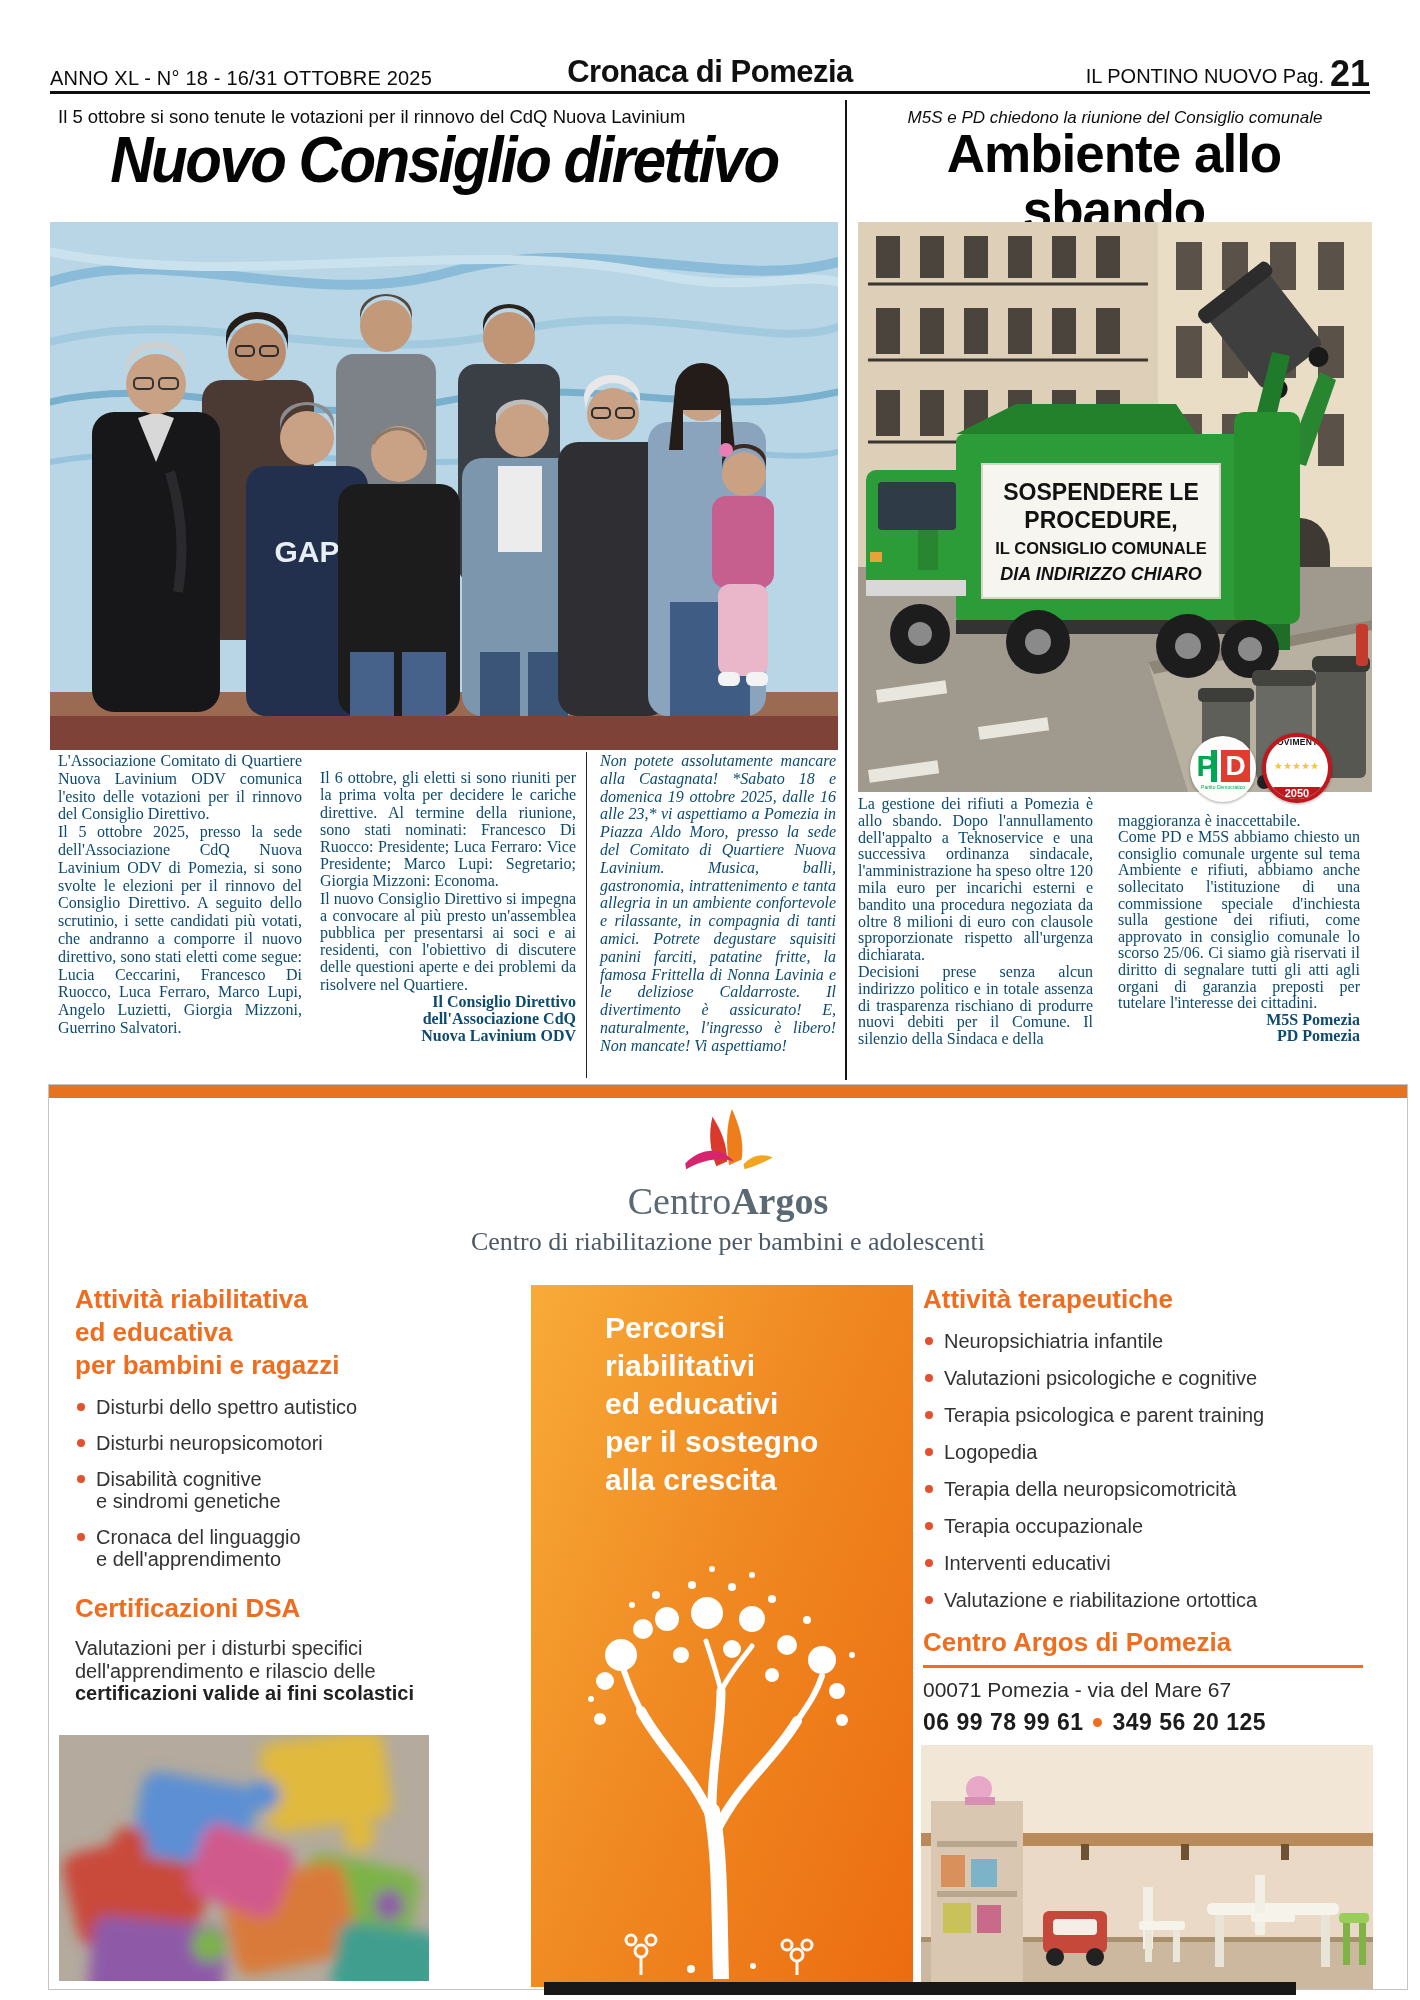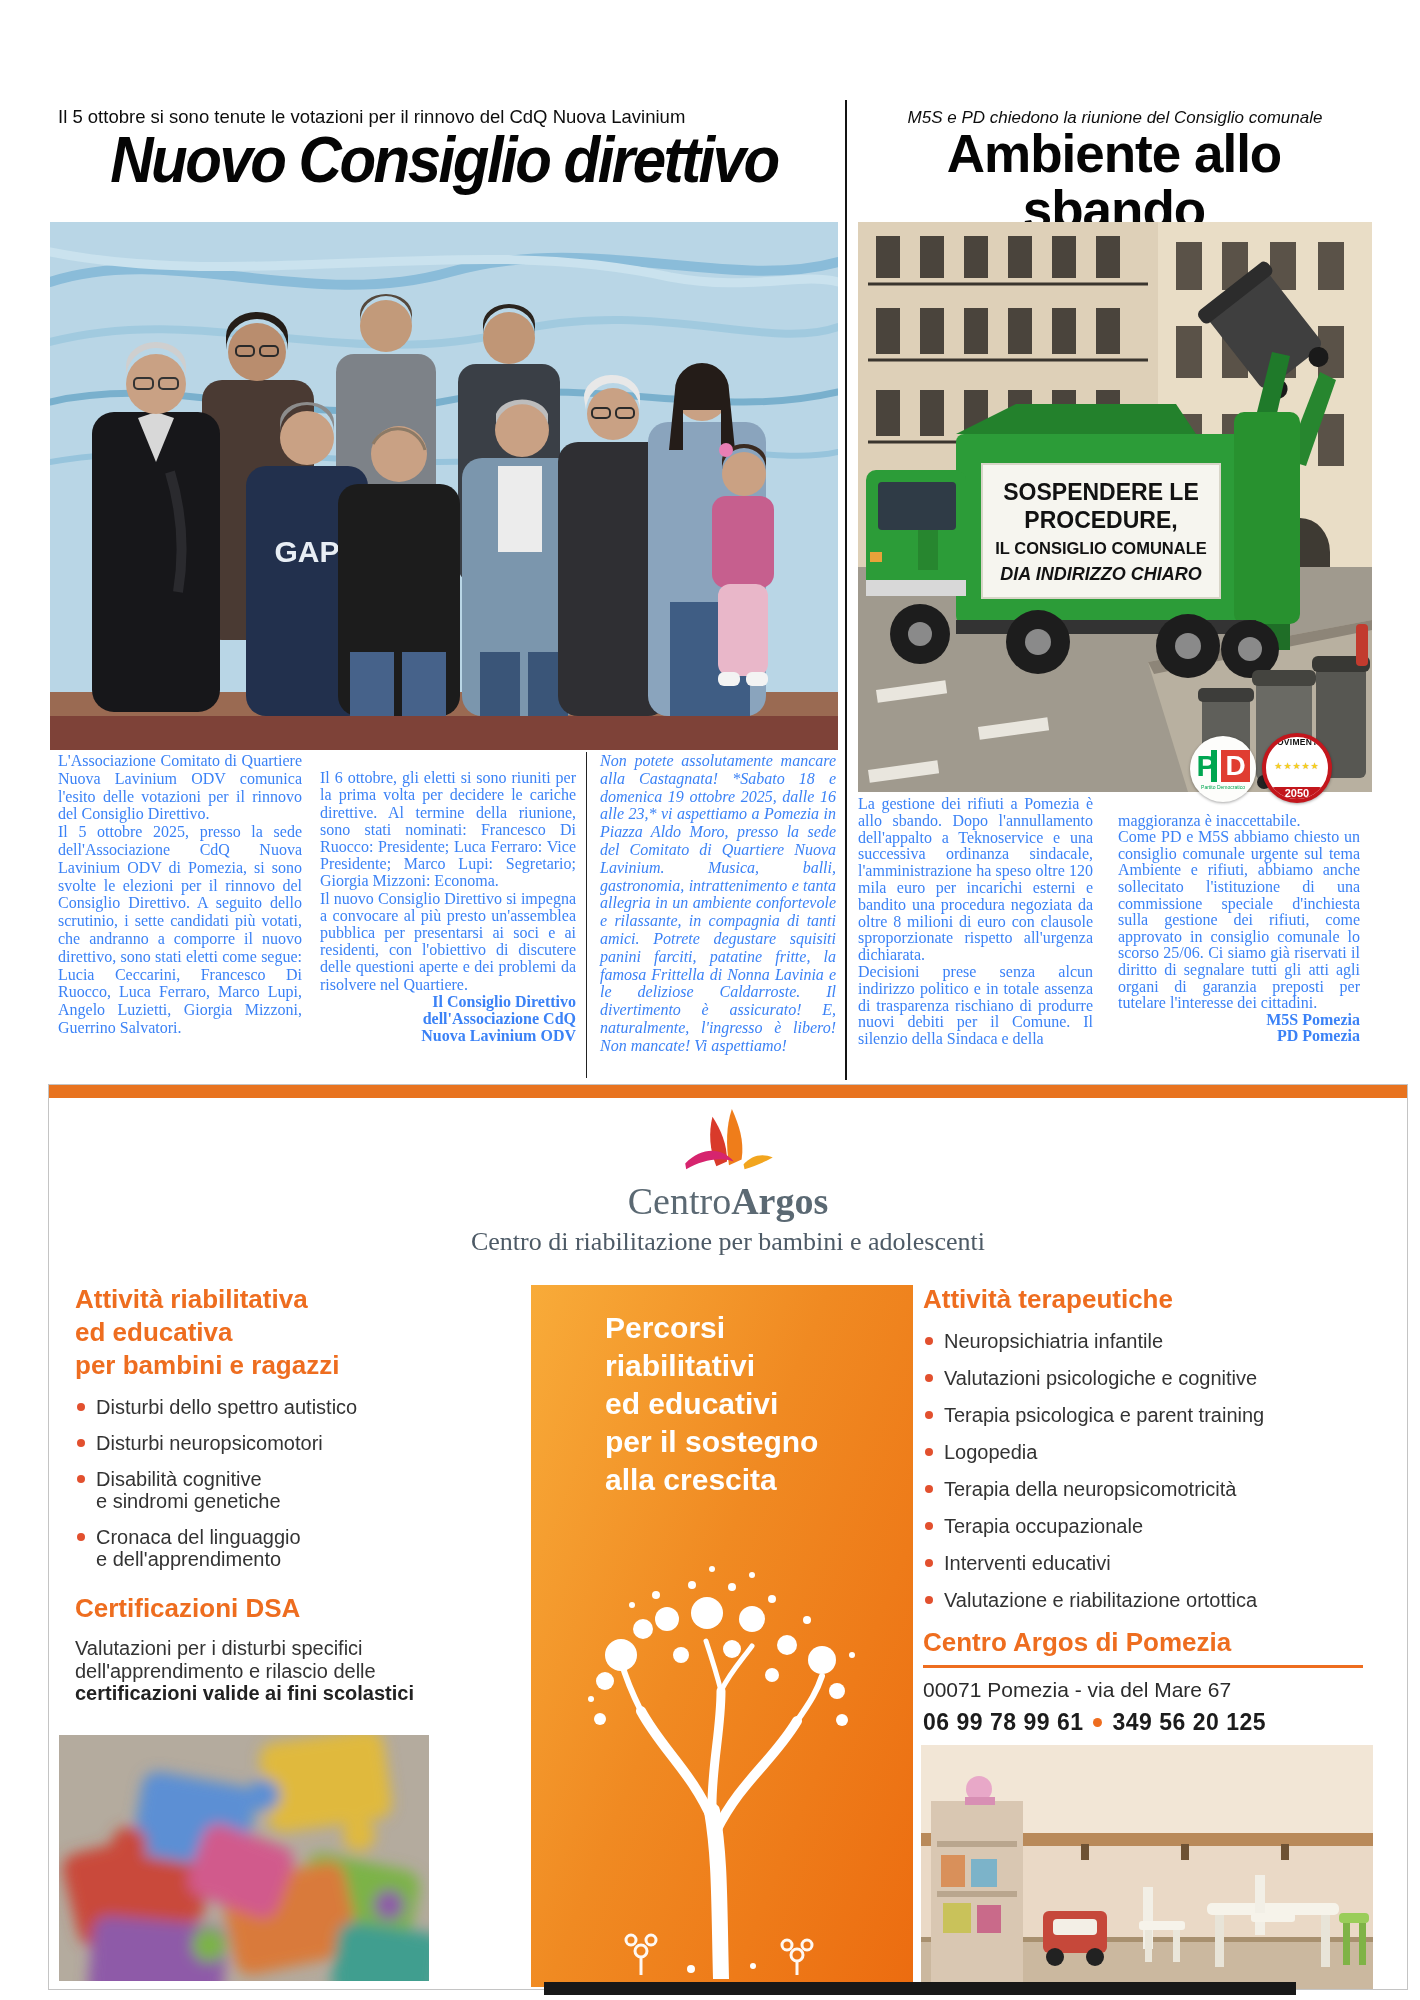--- a/index.html
+++ b/index.html
@@ -49,21 +49,21 @@
   .logo-m5s { position:absolute; left:1262px; top:733px; width:70px; height:70px; border-radius:50%;
               background:#fff; border:4px solid #c3161c; box-shadow:0 1px 3px rgba(0,0,0,.35);
               display:flex; flex-direction:column; align-items:center; justify-content:space-between; overflow:hidden;}
   .m5s-top { font-size:8.5px; font-weight:900; color:#111; letter-spacing:0.3px; }
   .m5s-stars { font-size:9px; color:#f5d020; letter-spacing:1px; line-height:1; text-shadow:0 0 1px #caa; }
   .m5s-year { font-size:11px; font-weight:bold; color:#fff; background:#c3161c; border-radius:7px;
               padding:0 16px; margin-top:2px; }
 
   
   .bodycol { position:absolute; font-family:"Liberation Serif",serif; font-size:16px;
-             line-height:17.8px; text-align:justify; color:#3b82f6; white-space:pre-line;
+             line-height:17.8px; text-align:justify; color:#0c4a6e; white-space:pre-line;
              hyphens:auto; -webkit-hyphens:auto; }
   .col1 { left:58px;  top:752px; width:244px; height:330px; }
   .col2 { left:320px; top:752px; width:256px; height:330px; line-height:17.2px; }
   .col3 { left:600px; top:752px; width:236px; height:330px; font-style:italic; }
   .colA { left:858px; top:796px; width:235px; height:290px; line-height:16.8px; }
   .colB { left:1118px;top:796px; width:242px; height:290px; line-height:16.6px; }
   .sig  { font-weight:bold; text-align:right; white-space:pre-line; }
 
   
   .ad { position:absolute; left:48px; top:1084px; width:1360px; height:906px;
@@ -105,20 +105,28 @@
 
   .ad-photo-puzzle   { position:absolute; left:10px;  top:650px; }
   .ad-photo-playroom { position:absolute; left:872px; top:660px; }
   .bottom-strip { position:absolute; left:544px; top:1982px; width:752px; height:13px; background:#181818; }
 </style>
 </head>
 <body>
 
 <div class="page">
 
+  <div class="masthead">
+    <span class="mh-left">ANNO XL - N° 18 - 16/31 OTTOBRE 2025</span>
+    <span class="mh-center">Cronaca di Pomezia</span>
+    <span class="mh-right">
+      <span class="mh-brand">IL PONTINO NUOVO Pag.</span>
+      <span class="mh-page">21</span>
+    </span>
+  </div>
 
   <div class="kicker-left">Il 5 ottobre si sono tenute le votazioni per il rinnovo del CdQ Nuova Lavinium</div>
   <div class="kicker-right">M5S e PD chiedono la riunione del Consiglio comunale</div>
   <div class="headline-left">Nuovo Consiglio direttivo</div>
   <div class="headline-right">Ambiente allo sbando</div>
 
   <div class="divider-main"></div>
   <div class="divider-col"></div>
 
   <div class="photo-left">

